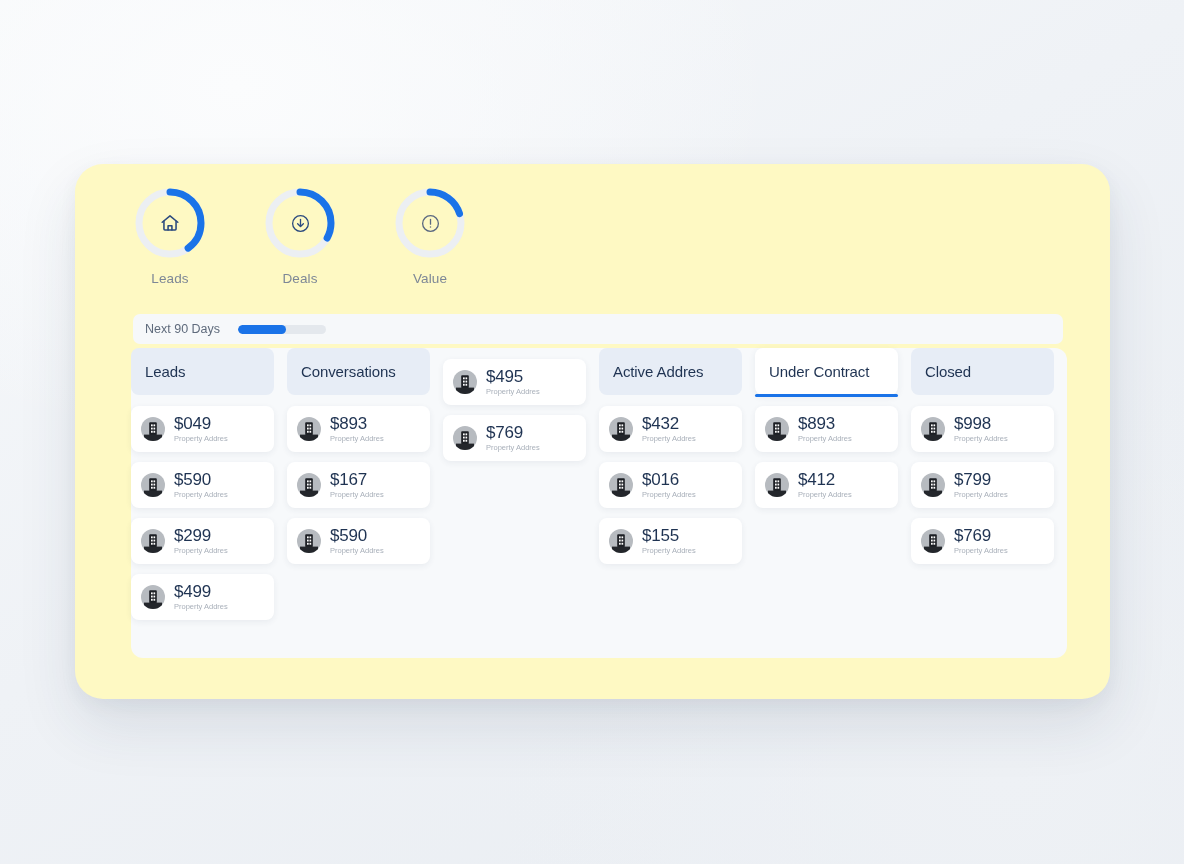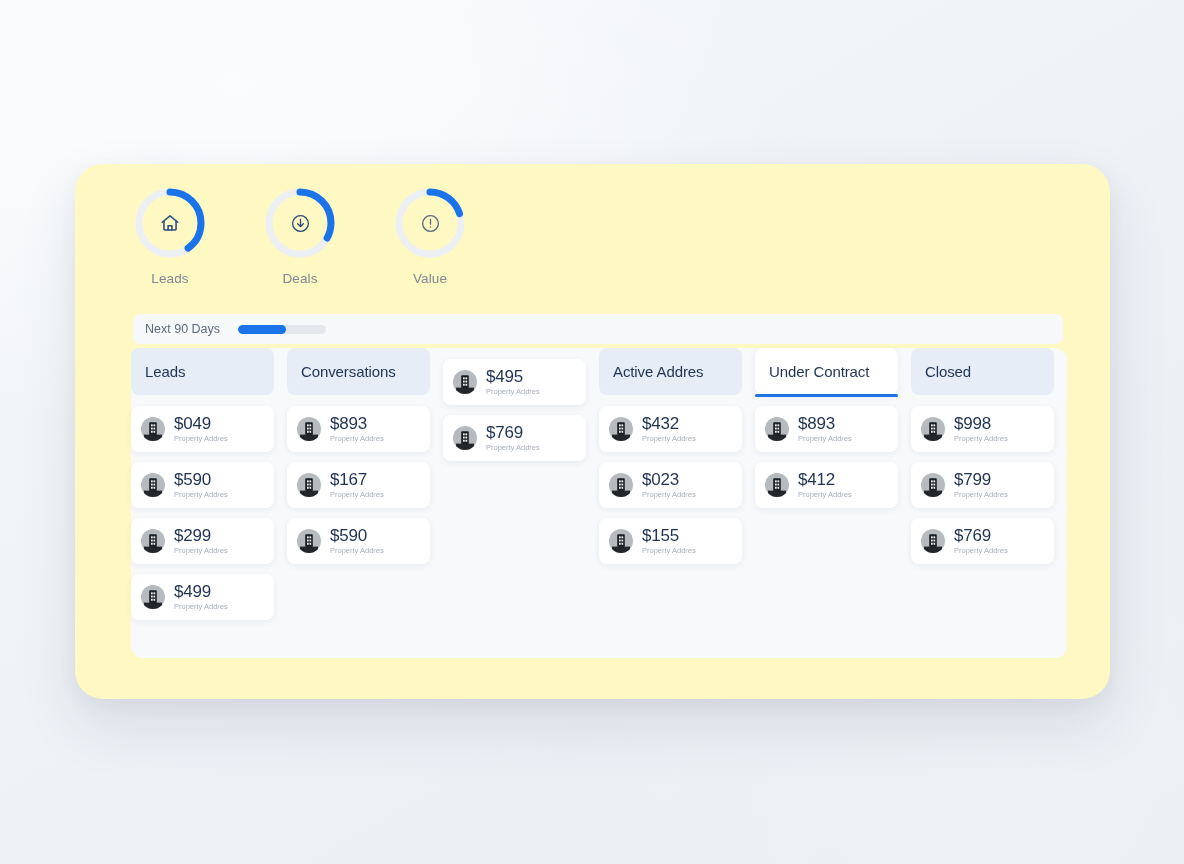--- a/index.html
+++ b/index.html
@@ -499,21 +499,21 @@
                     <rect x="12.5" y="7.4" width="1.7" height="1.9" fill="#ffffff"></rect>
                     <rect x="10.0" y="10.6" width="1.7" height="1.9" fill="#ffffff"></rect>
                     <rect x="12.5" y="10.6" width="1.7" height="1.9" fill="#ffffff"></rect>
                     <rect x="10.0" y="13.8" width="1.7" height="1.9" fill="#ffffff"></rect>
                     <rect x="12.5" y="13.8" width="1.7" height="1.9" fill="#ffffff"></rect>
                     <rect x="3" y="17.6" width="18" height="6.4" fill="#23262b"></rect>
                   </g>
                 </svg>
               </span>
               <span class="card-text">
-                <span class="card-price">$023</span>
+                <span class="card-price">$016</span>
                 <span class="card-sub">Property Addres</span>
               </span>
             </div>
             <div class="card">
               <span class="avatar">
                 <svg width="24" height="24" viewBox="0 0 24 24">
                   <g>
                     <rect x="8.2" y="5.2" width="7.6" height="13" rx="0.9" fill="#1c1f24"></rect>
                     <rect x="10.0" y="7.4" width="1.7" height="1.9" fill="#ffffff"></rect>
                     <rect x="12.5" y="7.4" width="1.7" height="1.9" fill="#ffffff"></rect>

